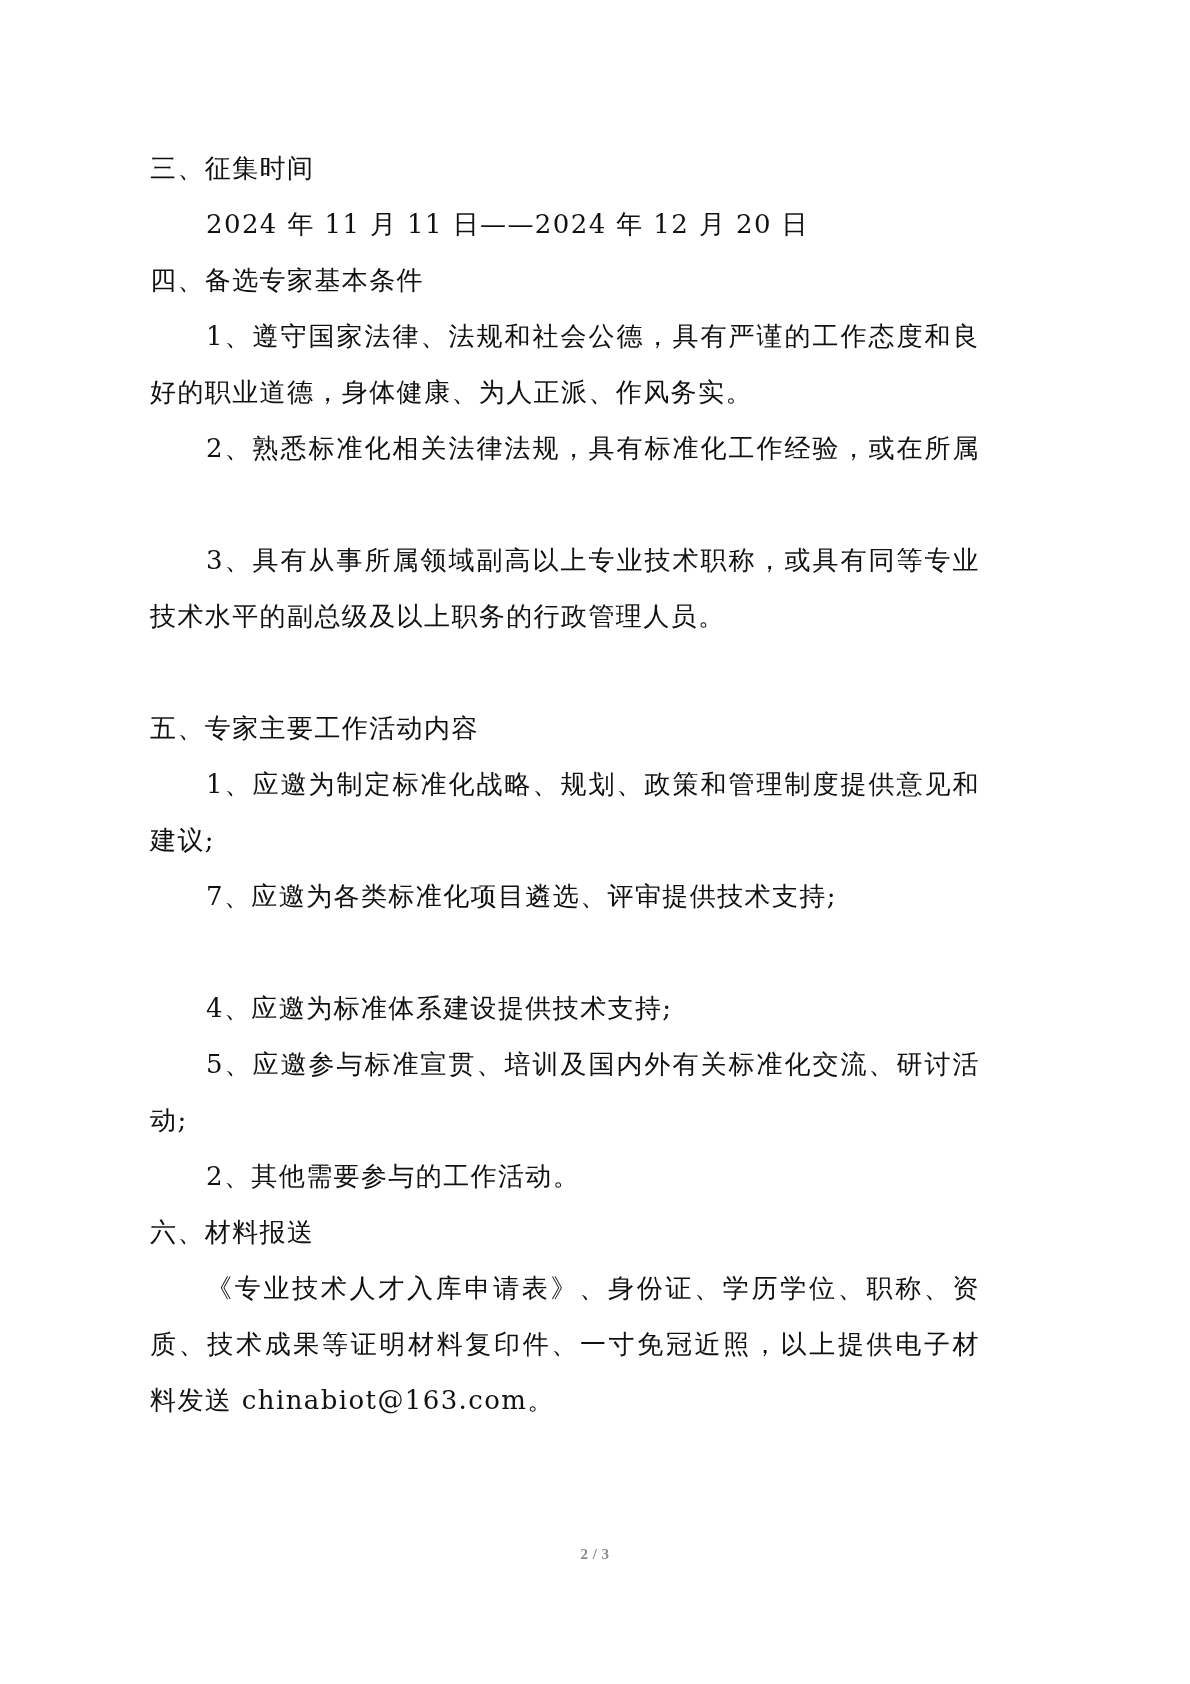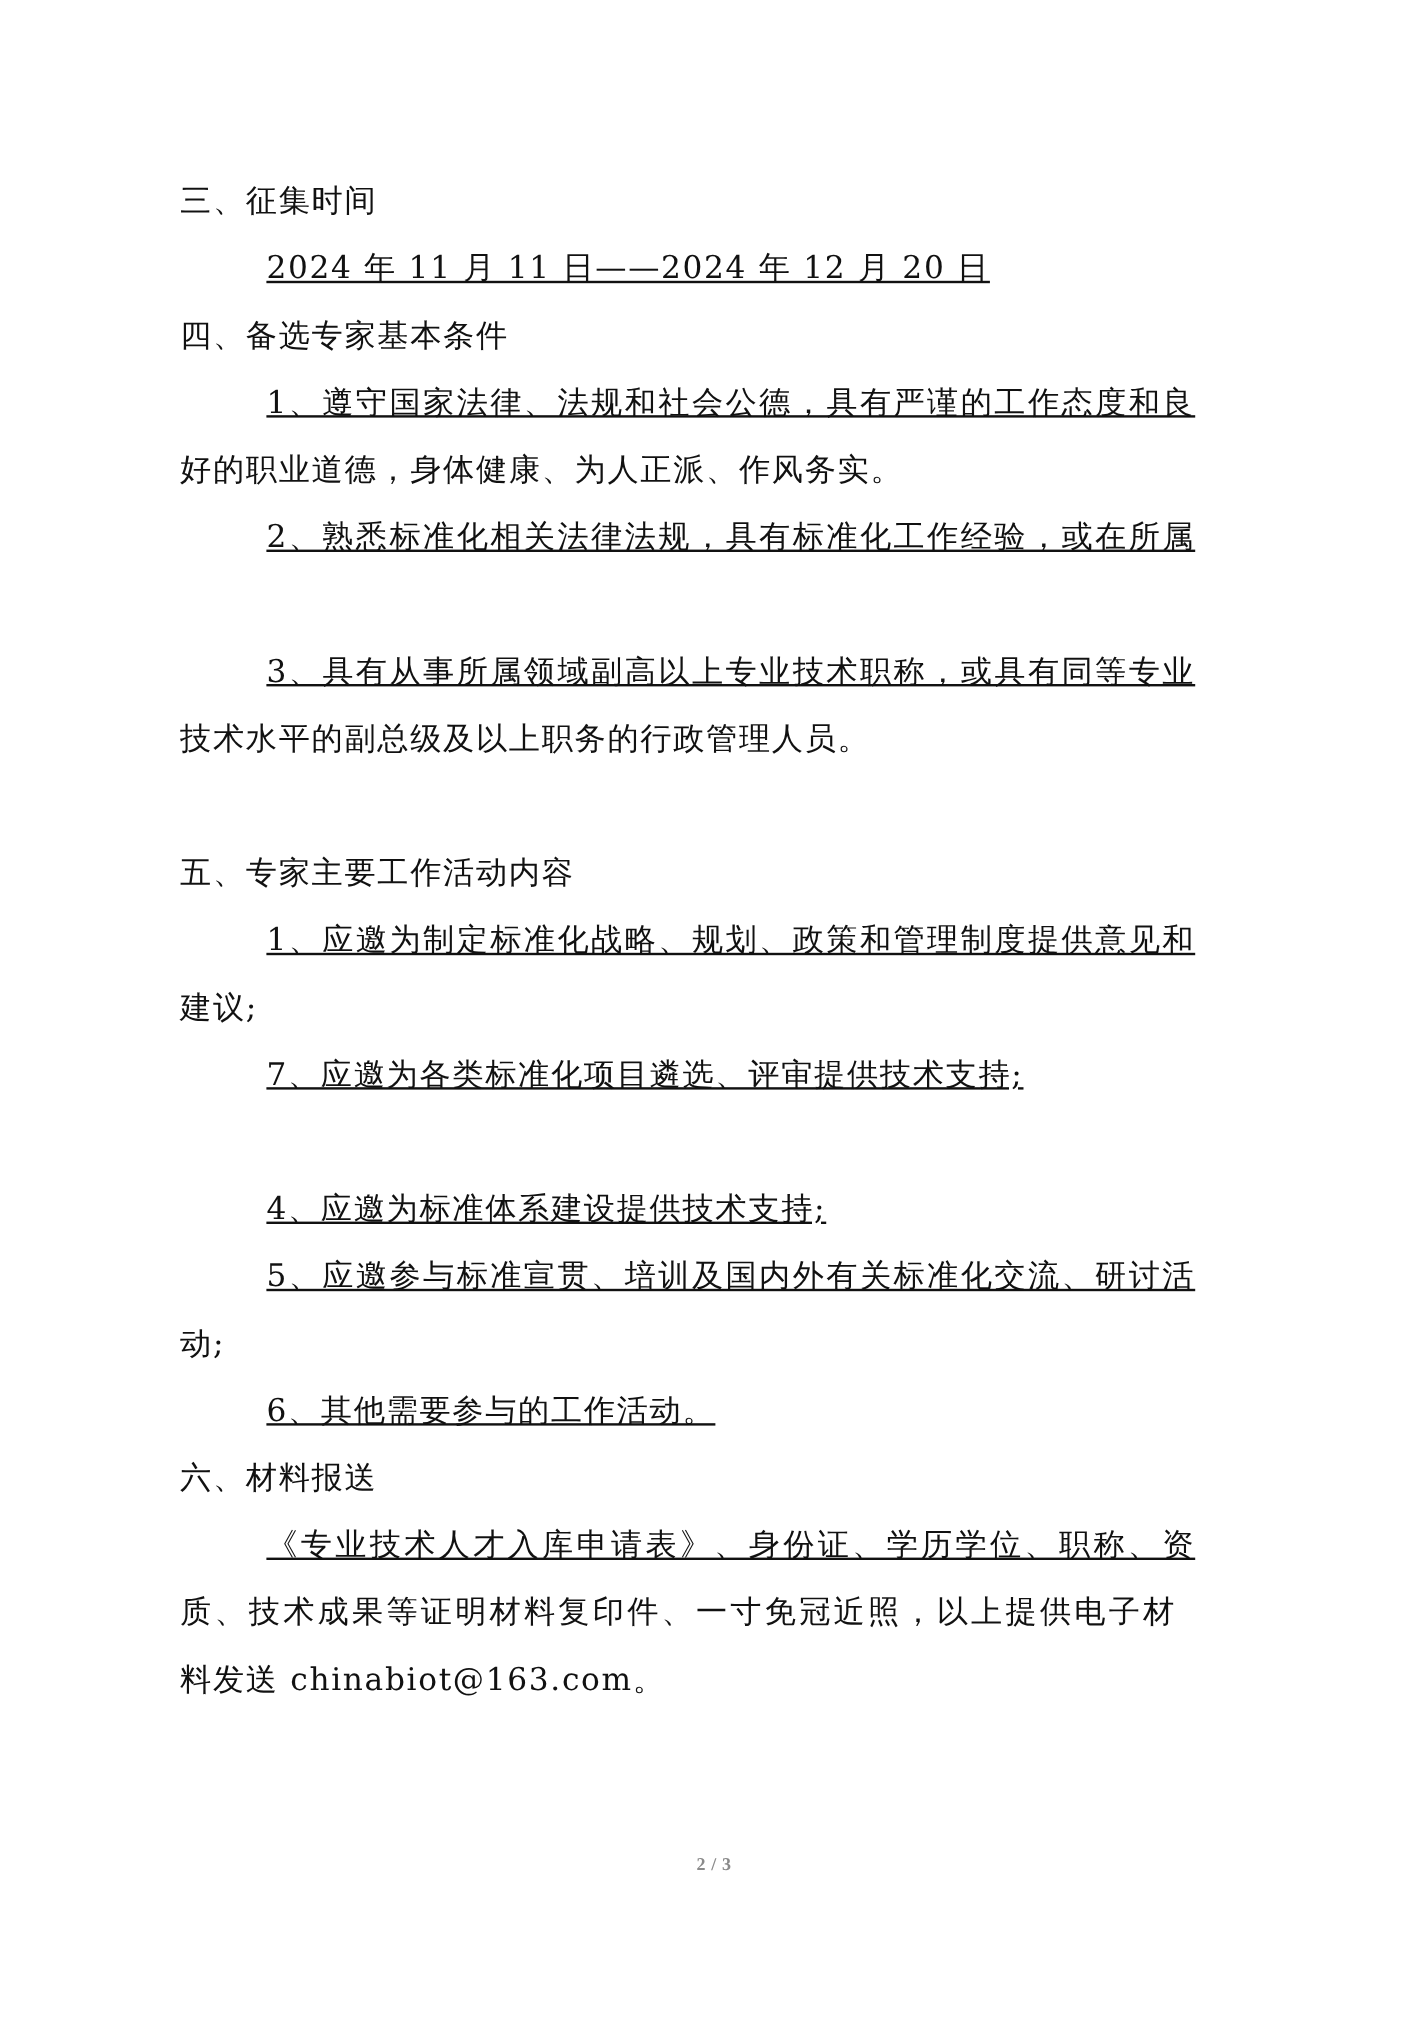--- a/index.html
+++ b/index.html
@@ -26,21 +26,21 @@
     .line {
       position: absolute;
       left: 150px;
       width: 830px;
       height: 40px;
       font-size: 26px;
       line-height: 40px;
       white-space: nowrap;
       letter-spacing: 1.4px;
     }
-    .line.indent { left: 222px; width: 774px; text-decoration: underline; }
+    .line.indent { left: 206px; width: 774px; }
     .line.justify {
       text-align: justify;
       text-align-last: justify;
     }
     .page-number {
       position: absolute;
       left: 0;
       width: 1190px;
       top: 1546px;
       text-align: center;
@@ -65,21 +65,21 @@
   <div class="line indent justify" style="top:540px">3、具有从事所属领域副高以上专业技术职称，或具有同等专业</div>
   <div class="line" style="top:596px">技术水平的副总级及以上职务的行政管理人员。</div>
 
   <div class="line" style="top:708px">五、专家主要工作活动内容</div>
   <div class="line indent justify" style="top:764px">1、应邀为制定标准化战略、规划、政策和管理制度提供意见和</div>
   <div class="line" style="top:820px">建议;</div>
   <div class="line indent" style="top:876px">7、应邀为各类标准化项目遴选、评审提供技术支持;</div>
   <div class="line indent" style="top:988px">4、应邀为标准体系建设提供技术支持;</div>
   <div class="line indent justify" style="top:1044px">5、应邀参与标准宣贯、培训及国内外有关标准化交流、研讨活</div>
   <div class="line" style="top:1100px">动;</div>
-  <div class="line indent" style="top:1156px">6、其他需要参与的工作活动。</div>
+  <div class="line indent" style="top:1156px">2、其他需要参与的工作活动。</div>
 
   <div class="line" style="top:1212px">六、材料报送</div>
   <div class="line justify" style="top:1324px">质、技术成果等证明材料复印件、一寸免冠近照，以上提供电子材</div>
   <div class="line indent justify" style="top:1268px">《专业技术人才入库申请表》、身份证、学历学位、职称、资</div>
   <div class="line" style="top:1380px">料发送 chinabiot@163.com。</div>
 
   <div class="page-number">2 / 3</div>
 </div>
 
 </body></html>

